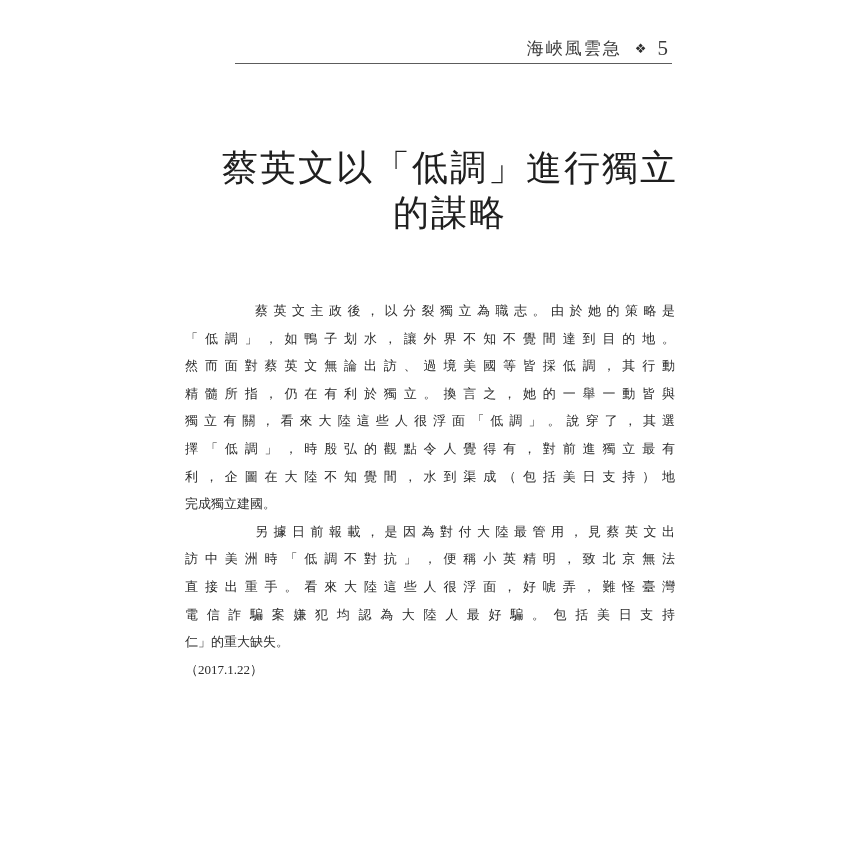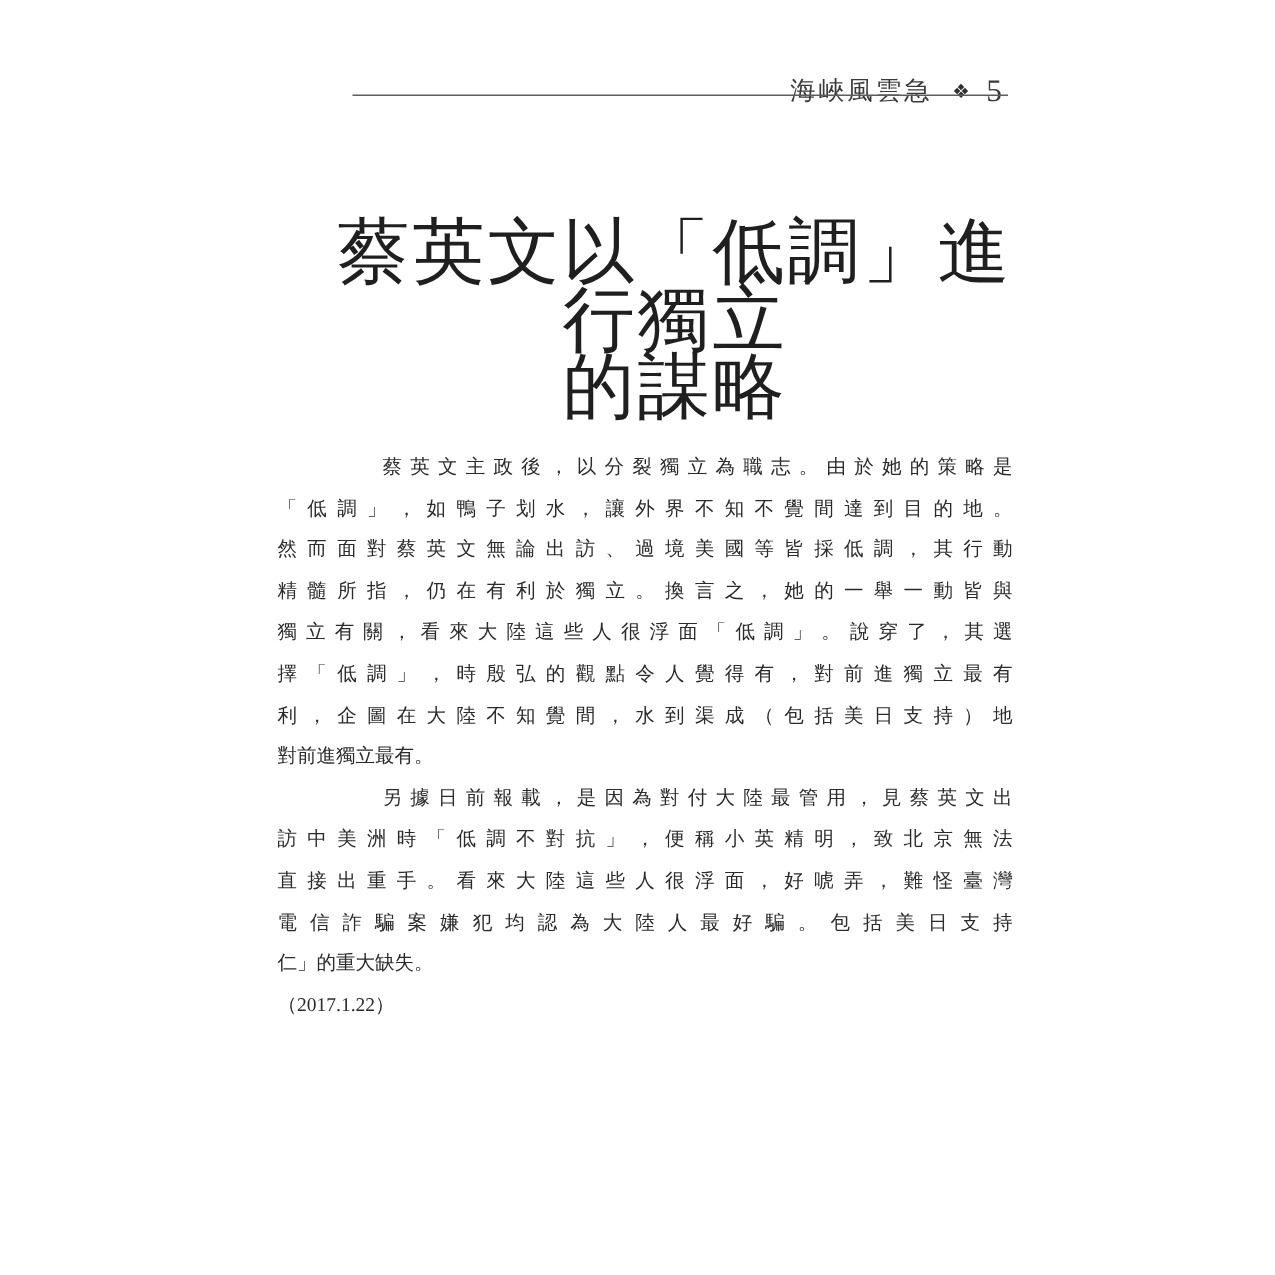--- a/index.html
+++ b/index.html
@@ -8,21 +8,21 @@
     width: 850px;
     height: 850px;
     background: #ffffff;
     font-family: "Liberation Serif", serif;
     color: #2e2e2e;
     overflow: hidden;
   }
   
   .running-head {
     position: absolute;
-    top: 48px;
+    top: 36px;
     right: 182px;
     white-space: nowrap;
     color: #3a3a3a;
   }
   .running-head .book-title {
     font-size: 17px;
     letter-spacing: 2px;
     vertical-align: baseline;
   }
   .running-head .ornament {
@@ -44,21 +44,21 @@
     border-top: 1.5px solid #5c5c5c;
     margin: 0;
   }
   
   .chapter-title {
     position: absolute;
     top: 146px;
     left: 215px;
     width: 470px;
     margin: 0;
-    font-size: 48px;
+    font-size: 36px;
     font-weight: normal;
     line-height: 45px;
     letter-spacing: 2px;
     text-align: center;
     color: #1f1f1f;
   }
   .chapter-title span { display: block; }
   
   .article-body {
     position: absolute;
@@ -99,21 +99,21 @@
   </h1>
 
   <div class="article-body" id="article-body">
       <div class="line indent">蔡英文主政後，以分裂獨立為職志。由於她的策略是</div>
       <div class="line">「低調」，如鴨子划水，讓外界不知不覺間達到目的地。</div>
       <div class="line">然而面對蔡英文無論出訪、過境美國等皆採低調，其行動</div>
       <div class="line">精髓所指，仍在有利於獨立。換言之，她的一舉一動皆與</div>
       <div class="line">獨立有關，看來大陸這些人很浮面「低調」。說穿了，其選</div>
       <div class="line">擇「低調」，時殷弘的觀點令人覺得有，對前進獨立最有</div>
       <div class="line">利，企圖在大陸不知覺間，水到渠成（包括美日支持）地</div>
-      <div class="line para-end">對前進獨立最有。</div>
+      <div class="line para-end">完成獨立建國。</div>
       <div class="line indent">另據日前報載，是因為對付大陸最管用，見蔡英文出</div>
       <div class="line">訪中美洲時「低調不對抗」，便稱小英精明，致北京無法</div>
       <div class="line">直接出重手。看來大陸這些人很浮面，好唬弄，難怪臺灣</div>
       <div class="line">電信詐騙案嫌犯均認為大陸人最好騙。包括美日支持</div>
       <div class="line para-end">仁」的重大缺失。</div>
       <div class="line para-end">（2017.1.22）</div>
     </div>
 
 </div>
 

